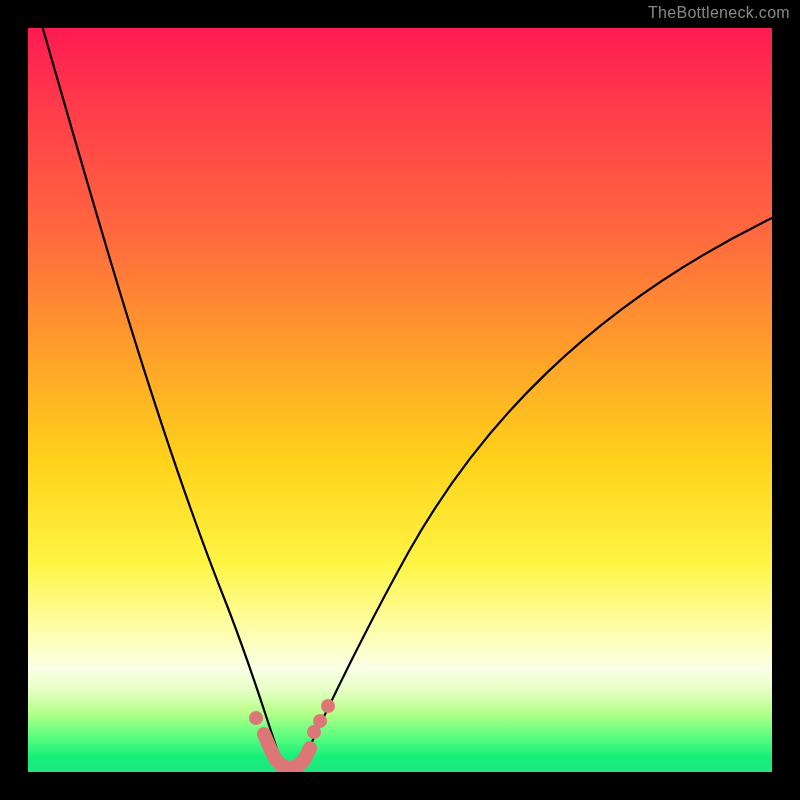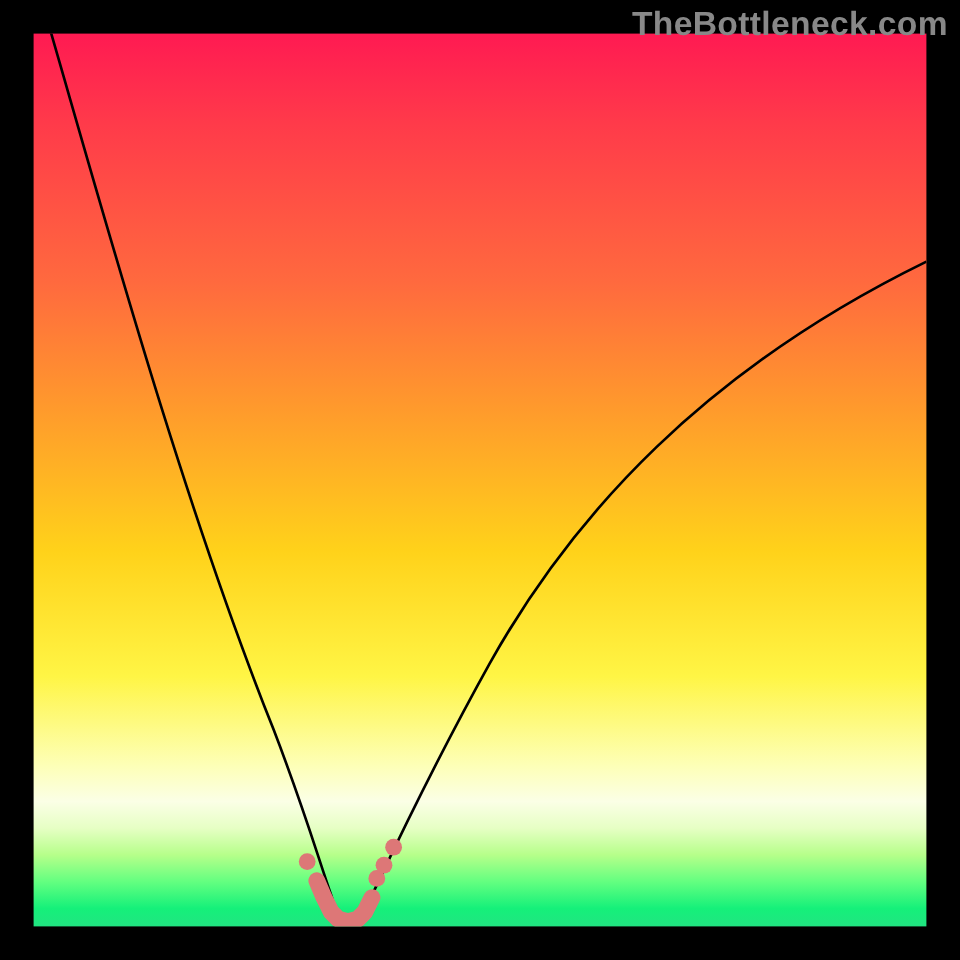--- a/index.html
+++ b/index.html
@@ -30,23 +30,23 @@
       #b6ff8a 92%,
       #63ff80 95%,
       #15f07a 98%,
       #21e481 100%);
   }
   .watermark {
     position: absolute;
     top: 4px;
     right: 10px;
     color: #888;
-    font-size: 28px;
+    font-size: 16px;
     letter-spacing: 0.3px;
-    font-weight: 700;
+    font-weight: 400;
   }
   svg.plot {
     position: absolute;
     left: 0;
     top: 0;
     width: 744px;
     height: 744px;
   }
   .curve {
     fill: none;

